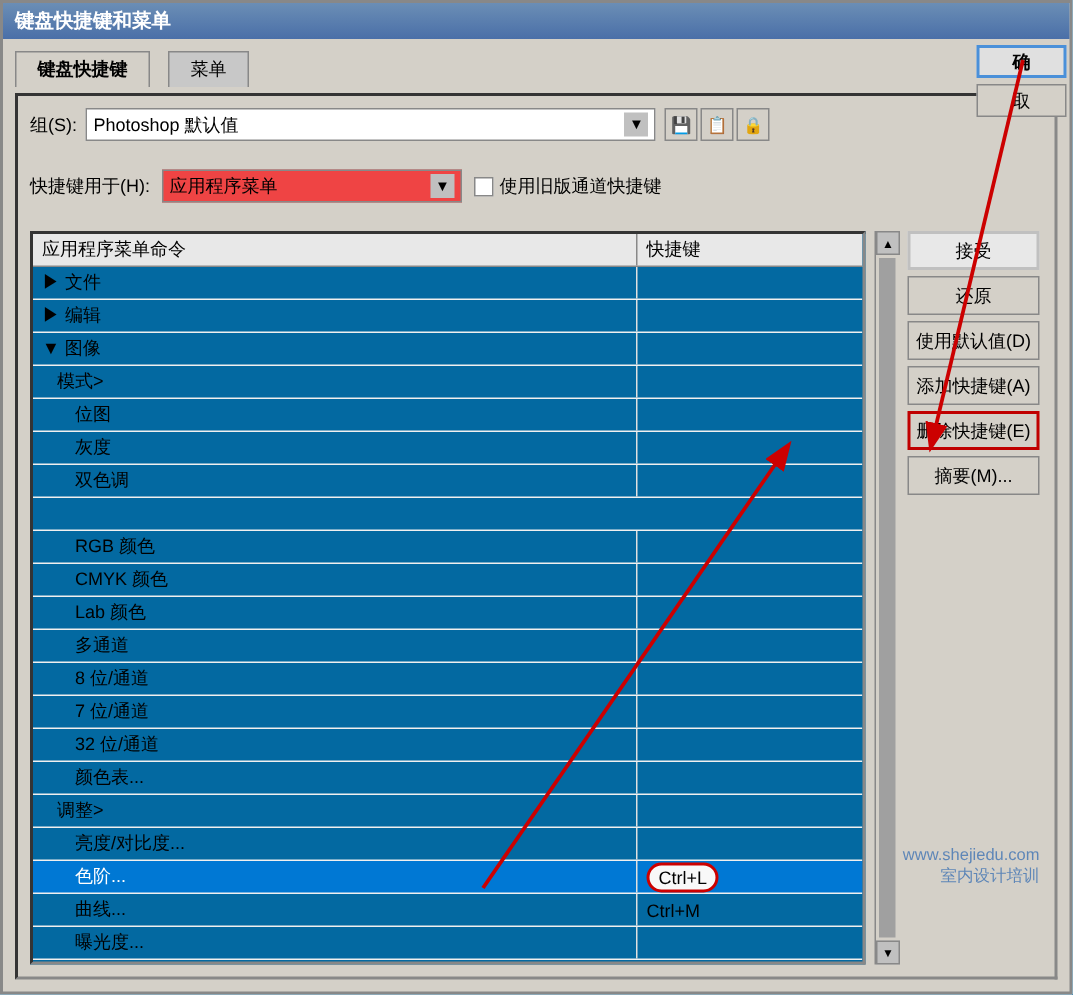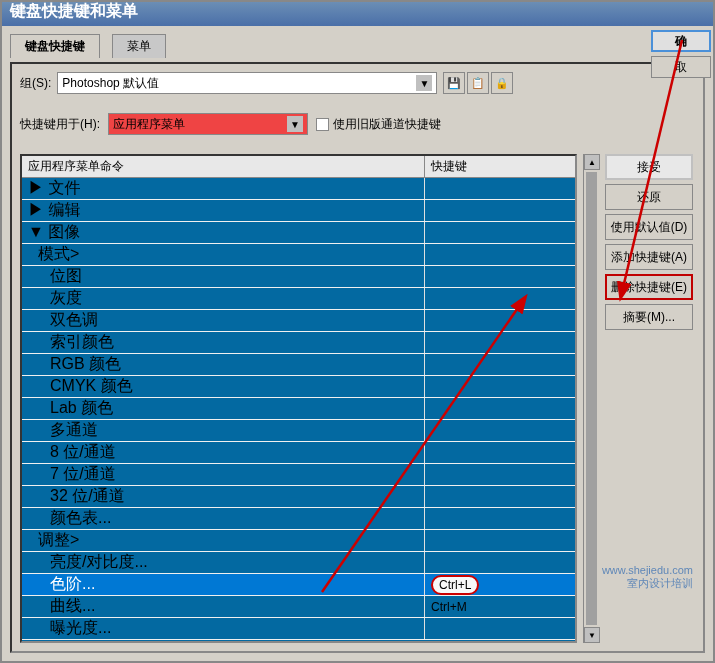--- a/index.html
+++ b/index.html
@@ -19,24 +19,24 @@
       width: 715px;
       height: 663px;
       background: #d4d0c8;
       border: 2px solid #888;
     }
 
     .title-bar {
       background: linear-gradient(to bottom, #6b8eb5, #4a6fa8);
       color: white;
       padding: 4px 8px;
-      font-size: 16px;
+      font-size: 13px;
       font-weight: bold;
       display: flex;
-      align-items: flex-end;
+      align-items: center;
       height: 24px;
     }
 
     .dialog-body {
       padding: 8px;
       display: flex;
       flex-direction: column;
       height: calc(100% - 24px);
     }
 
@@ -243,21 +243,21 @@
     }
 
     .table-row-item.selected {
       background: #0078d4;
       color: white;
     }
 
     .row-cmd {
       flex: 1;
       padding: 2px 6px;
-      font-size: 16px;
+      font-size: 12px;
       display: flex;
       align-items: center;
       border-right: 1px solid #e0e0e0;
       overflow: hidden;
     }
 
     .row-sc {
       width: 150px;
       padding: 2px 6px;
       font-size: 12px;
@@ -442,21 +442,20 @@
               </div>
               <div class="table-row-item">
                 <div class="row-cmd indent2">灰度</div>
                 <div class="row-sc"></div>
               </div>
               <div class="table-row-item">
                 <div class="row-cmd indent2">双色调</div>
                 <div class="row-sc"></div>
               </div>
               <div class="table-row-item">
-                <div class="row-cmd indent2">索引颜色</div>
                 <div class="row-sc"></div>
               </div>
               <div class="table-row-item">
                 <div class="row-cmd indent2">RGB 颜色</div>
                 <div class="row-sc"></div>
               </div>
               <div class="table-row-item">
                 <div class="row-cmd indent2">CMYK 颜色</div>
                 <div class="row-sc"></div>
               </div>

